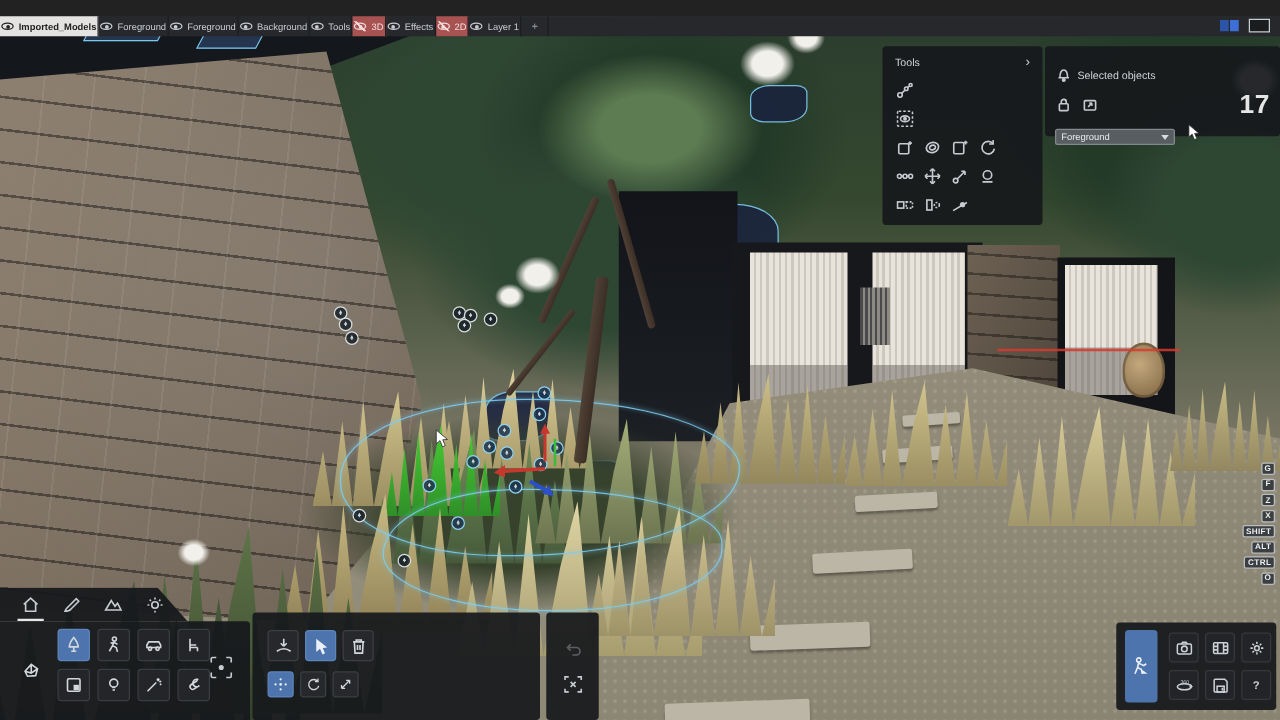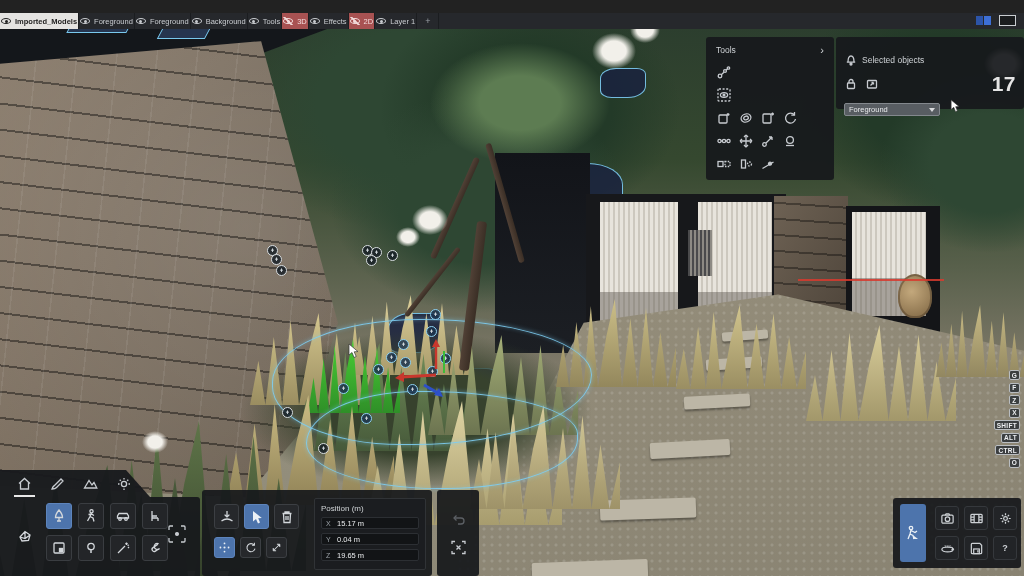--- a/index.html
+++ b/index.html
@@ -593,35 +593,20 @@
           <path d="M12.5 5 a5 5 0 1 0 1 4.5"></path>
           <path d="M12.8 2.2 v3 h-3"></path>
         </svg>
       </span>
     <span class="tilebtn small" style="left:64px;top:47px;">
       <svg viewBox="0 0 16 16">
           <path d="M4 12 L12 4 M12 4 h-3.5 M12 4 v3.5 M4 12 h3.5 M4 12 v-3.5"></path>
         </svg>
       </span>
 
-    <div class="pos-card">
-      <div class="ptitle" style="font-size:8px;">Position (m)</div>
-      <div class="pos-field">
-        <span class="pos-axis">X</span>
-        <span class="pos-val">15.17 m</span>
-        </div>
-      <div class="pos-field">
-        <span class="pos-axis">Y</span>
-        <span class="pos-val">0.04 m</span>
-        </div>
-      <div class="pos-field">
-        <span class="pos-axis">Z</span>
-        <span class="pos-val">19.65 m</span>
-        </div>
-    </div>
   </div>
 
   <div class="abs panel ctx-panel">
     <span class="ctx-btn dim" style="top:16px;">
       <svg viewBox="0 0 17 17">
           <path d="M4 7 h7 a3 3 0 0 1 0 6 h-3"></path>
           <path d="M6.5 4.5 L4 7 l2.5 2.5"></path>
         </svg>
       </span>
     <span class="ctx-btn" style="top:44px;">

